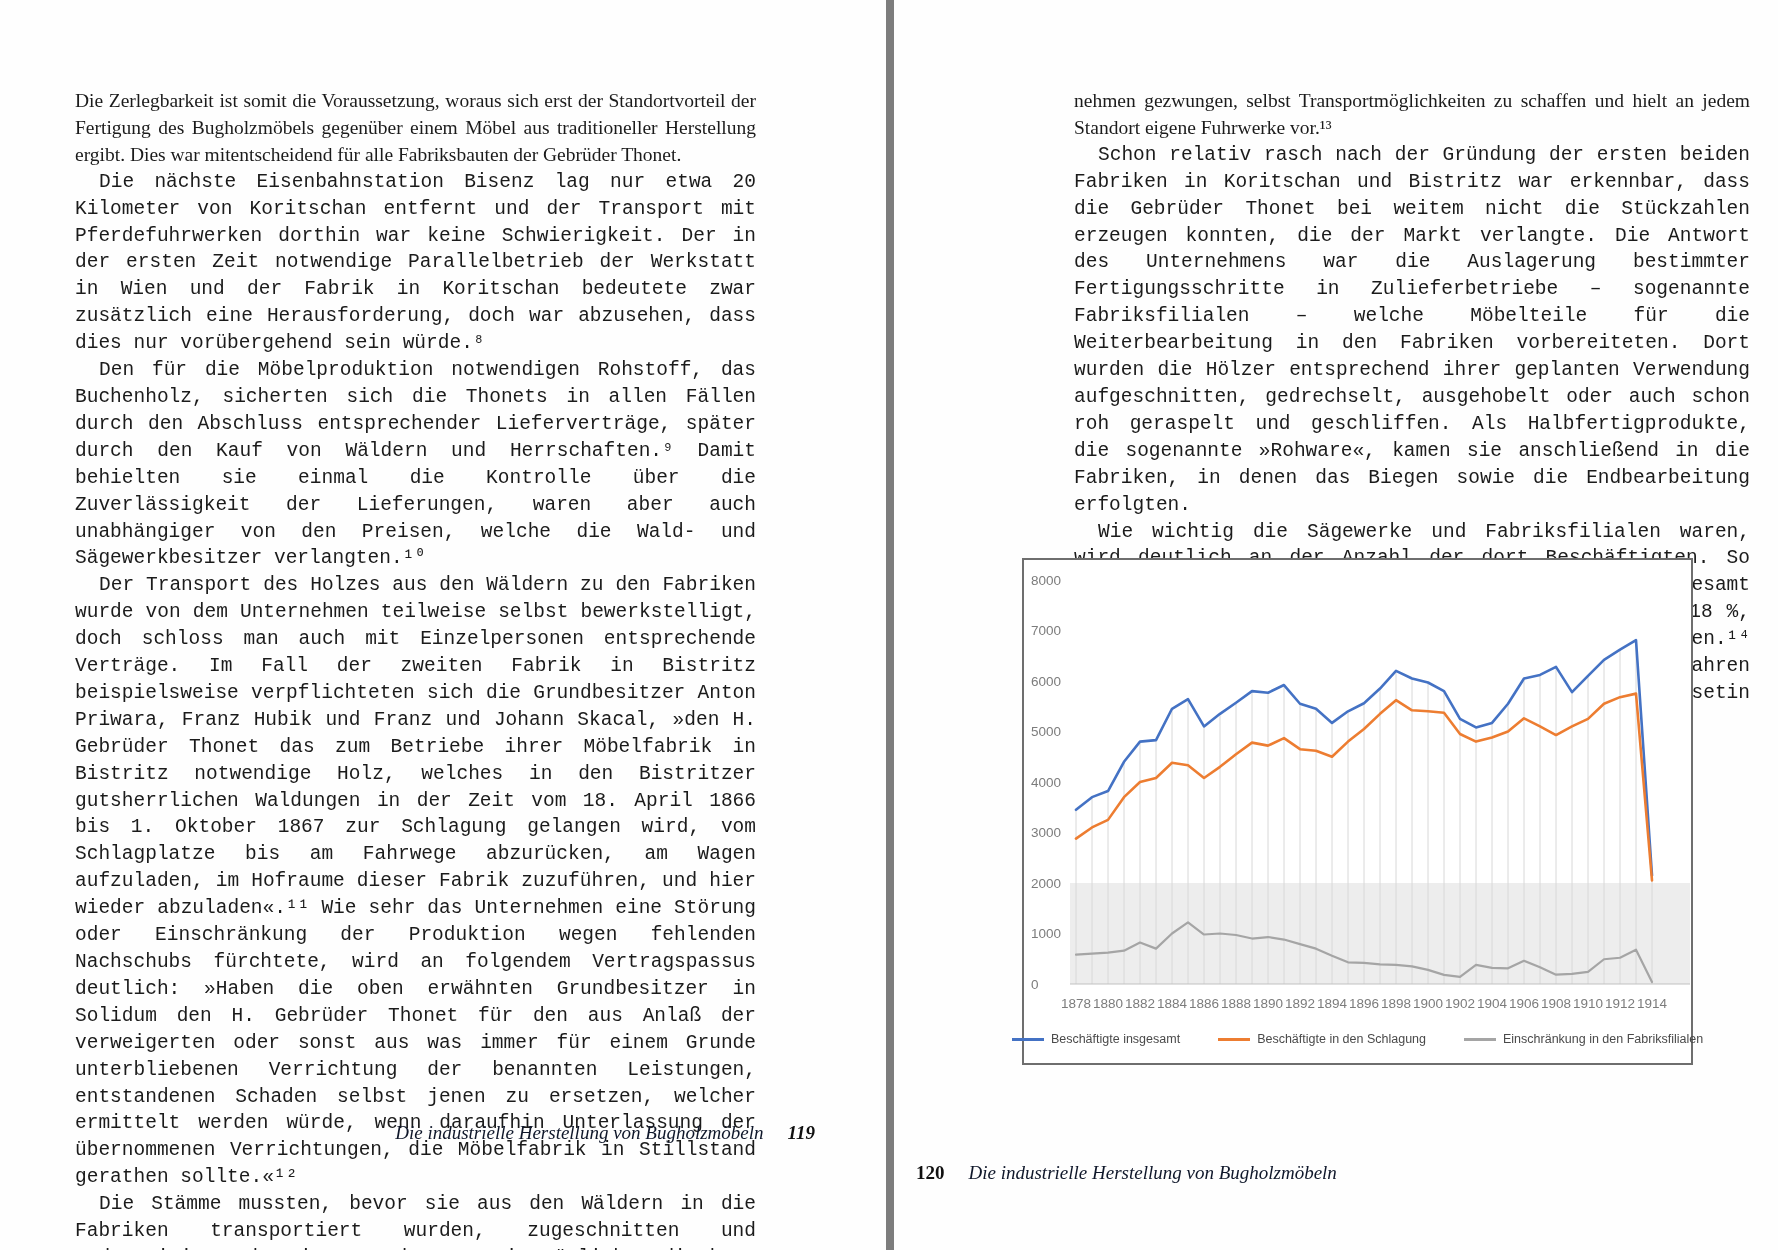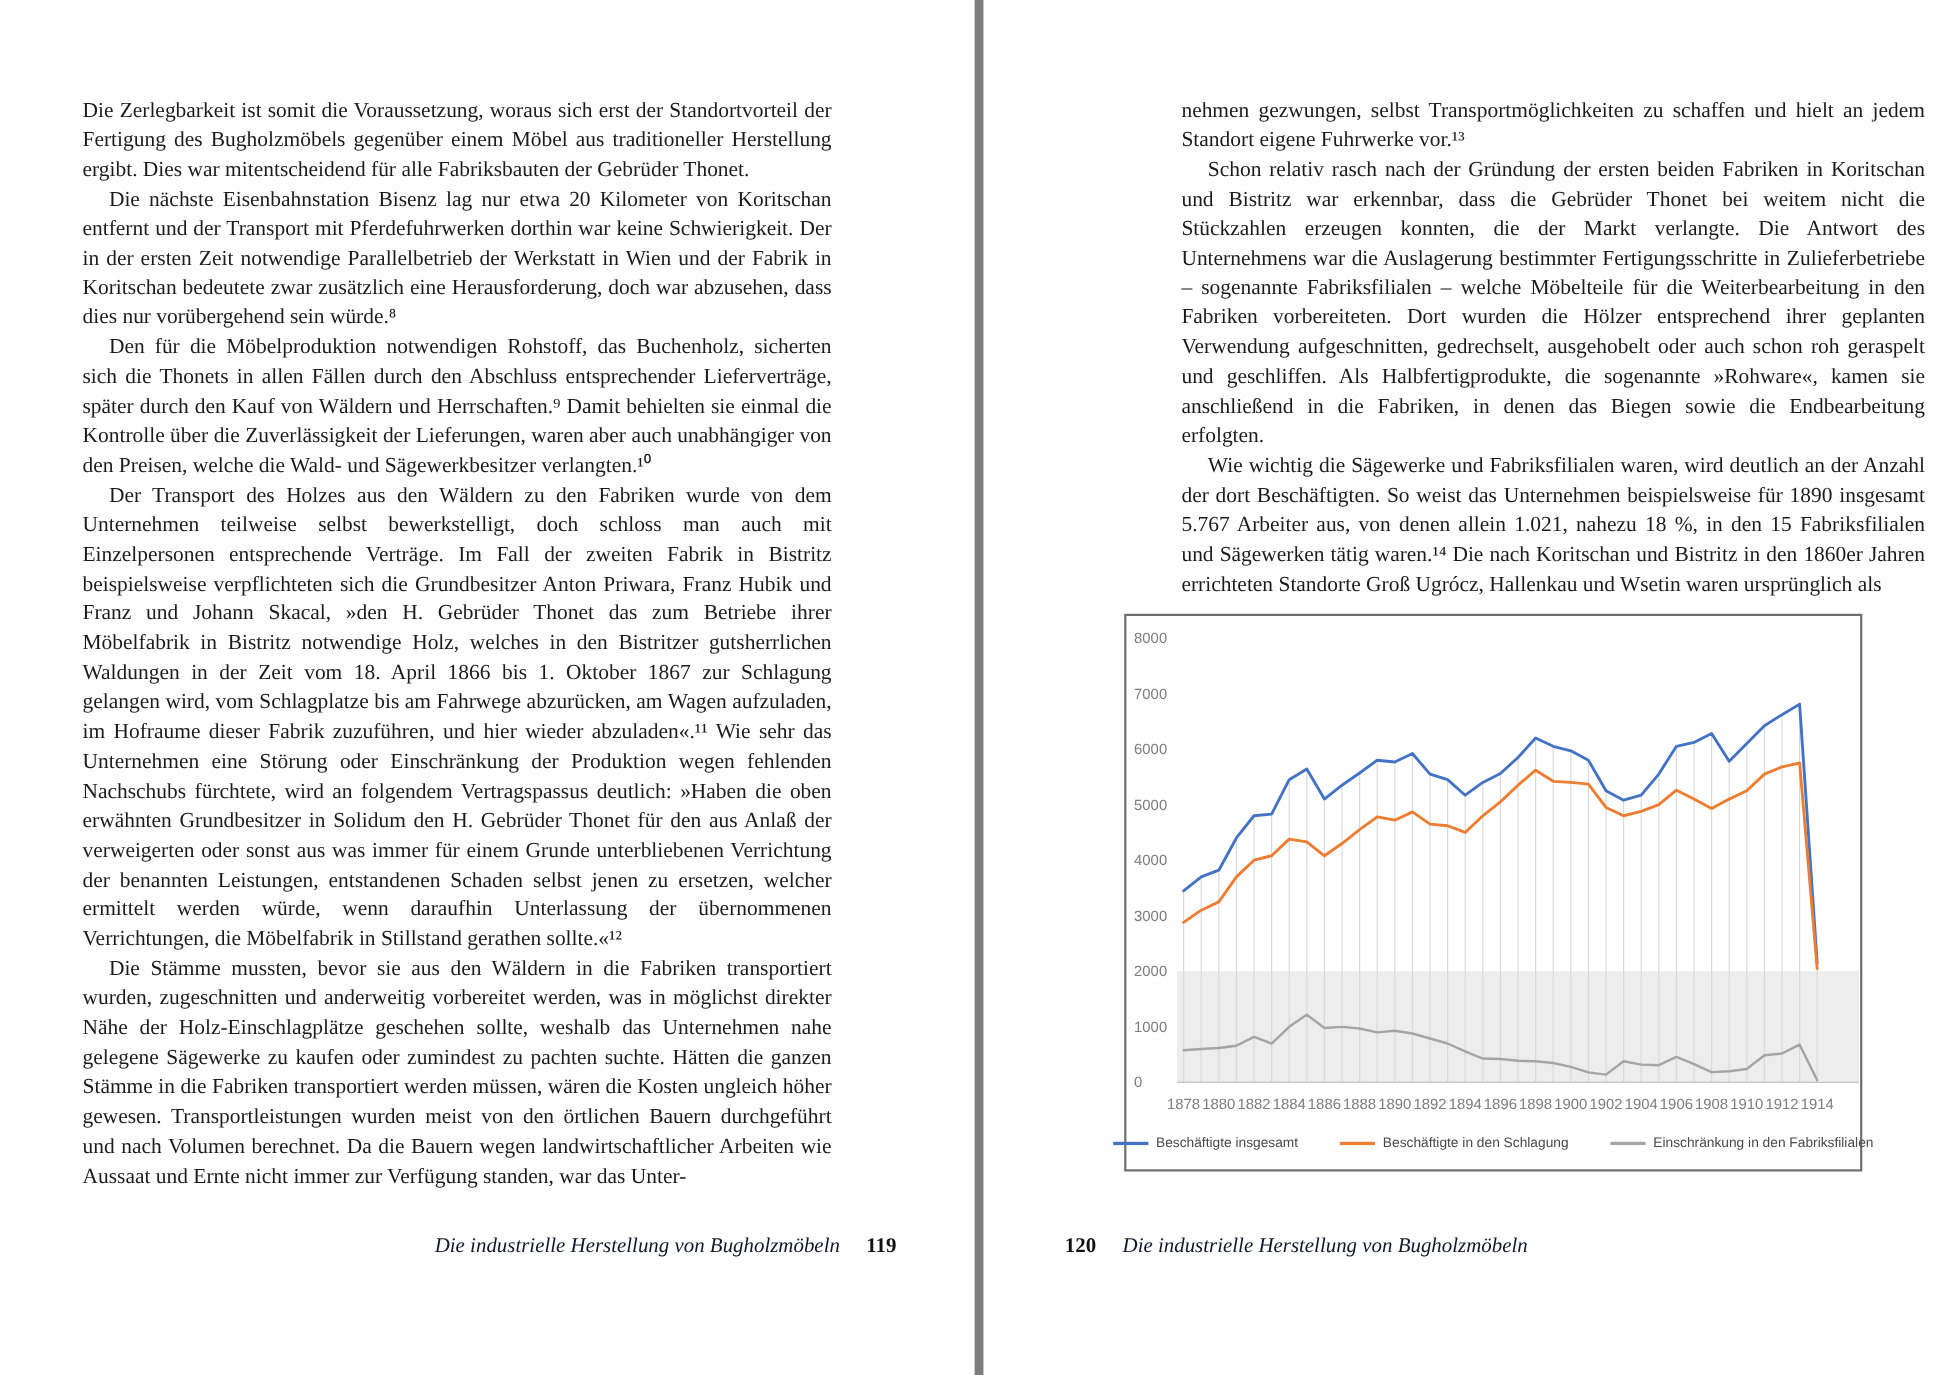--- a/index.html
+++ b/index.html
@@ -5,28 +5,28 @@
   html,body{margin:0;padding:0;background:#ffffff;}
   #page{position:relative;width:1778px;height:1250px;background:#fefefe;overflow:hidden;
         font-family:"Liberation Serif", serif;color:#1b1b1b;}
   
   #gutter{position:absolute;left:886px;top:0;width:8px;height:1250px;background:#7d7d7d;}
   
   .text-col{position:absolute;top:88px;font-size:19.5px;line-height:26.9px;text-align:justify;}
   #left-col{left:75px;width:681px;}
   #right-col{left:1074px;width:676px;}
   .para{margin:0;}
-  .para.indent{text-indent:24px;}
+  .para.indent{text-indent:24px;font-family:Liberation Mono, monospace;}
   
   .footer{position:absolute;top:1122px;font-size:19px;}
   #left-footer{left:75px;width:740px;text-align:right;}
-  #right-footer{left:968px;width:740px;text-align:left;}
+  #right-footer{left:916px;width:740px;text-align:left;margin-top:40px;}
   .running-title{color:#0f172a;font-style:italic;}
   .page-num{font-weight:bold;color:#101010;}
-  #left-footer .page-num{margin-left:24px;}
+  #left-footer .page-num{margin-left:24px;font-style:italic;}
   #right-footer .page-num{margin-right:24px;}
   
   #chart-box{position:absolute;left:1022px;top:558px;width:671px;height:507px;
              border:2px solid #6e6e6e;background:#ffffff;box-sizing:border-box;
              font-family:"Liberation Sans", sans-serif;}
   #chart-svg{display:block;width:667px;height:458px;}
   #chart-legend{display:flex;justify-content:center;align-items:center;gap:38px;
                 height:42px;font-size:12.5px;color:#4a4a4a;}
   .legend-item{display:flex;align-items:center;gap:7px;white-space:nowrap;}
   .legend-line{display:inline-block;width:32px;height:3px;}

